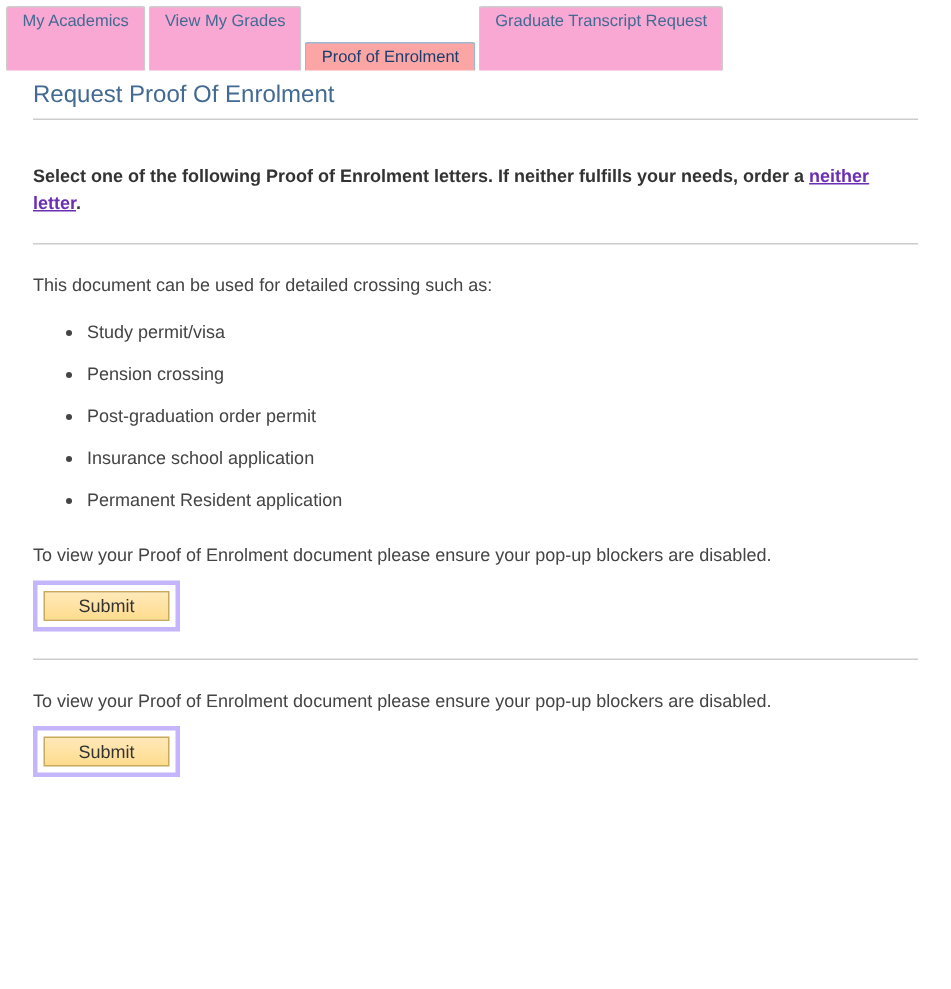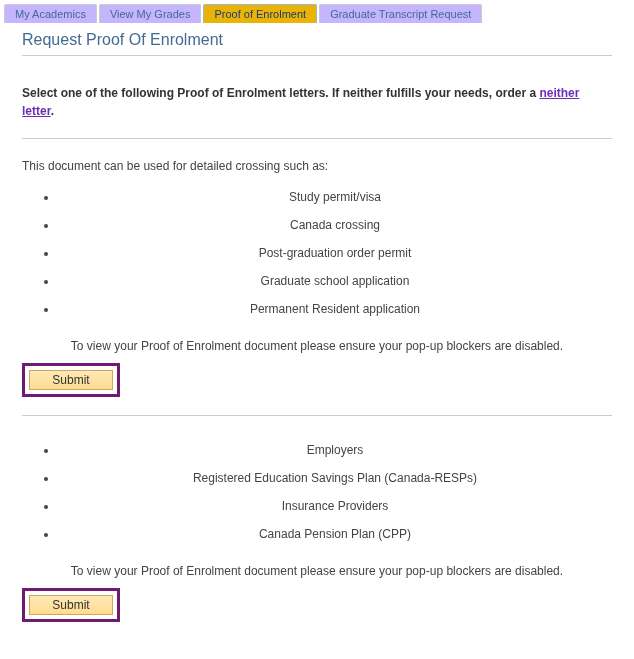--- a/index.html
+++ b/index.html
@@ -13,34 +13,35 @@
       color: #333;
       background: #fff;
       width: 634px;
     }
     .tabs {
       display: flex;
       gap: 2px;
       padding: 4px 4px 0 4px;
     }
     .tab {
-      background: #c4b5fd;
+      background: #f9a8d4;
       border: 1px solid #ccc;
       border-bottom: none;
       padding: 3px 10px;
       font-size: 11px;
       color: #426a92;
       cursor: pointer;
       border-radius: 2px 2px 0 0;
     }
     .tab.active {
-      background: #eab308;
+      background: #fca5a5;
       border-color: #9bb8d3;
       color: #1a3d6d;
       font-weight: normal;
+      margin-top: 24px;
     }
     .content {
       padding: 8px 22px;
     }
     .page-title {
       color: #426a92;
       font-size: 16px;
       font-weight: normal;
       margin-bottom: 6px;
     }
@@ -71,35 +72,33 @@
     }
     .section-intro {
       font-size: 12px;
       color: #444;
       margin-bottom: 10px;
     }
     ul.req-list {
       list-style: disc;
       margin-left: 36px;
       margin-bottom: 16px;
-      text-align: center;
     }
     ul.req-list li {
       font-size: 12px;
       color: #444;
       padding: 7px 0;
     }
     .popup-note {
       font-size: 12px;
       color: #444;
       margin-bottom: 10px;
-      text-align: center;
     }
     .submit-wrap {
-      border: 3px solid #701a75;
+      border: 3px solid #c4b5fd;
       display: inline-block;
       padding: 4px;
     }
     .submit-btn {
       background: linear-gradient(to bottom, #ffe9b9, #ffdc8e);
       border: 1px solid #c9a95a;
       color: #333;
       font-size: 12px;
       padding: 2px 22px;
       cursor: pointer;
@@ -127,38 +126,32 @@
   <p class="instruction">
     <strong>Select one of the following Proof of Enrolment letters. If neither fulfills your needs, order a </strong><a href="#" class="modified-link">neither letter</a><strong>.</strong>
   </p>
 
   <hr class="section-line">
 
   <div class="section-block">
     <p class="section-intro">This document can be used for detailed crossing such as:</p>
     <ul class="req-list">
       <li>Study permit/visa</li>
-      <li>Canada crossing</li>
+      <li>Pension crossing</li>
       <li>Post-graduation order permit</li>
-      <li>Graduate school application</li>
+      <li>Insurance school application</li>
       <li>Permanent Resident application</li>
     </ul>
     <p class="popup-note">To view your Proof of Enrolment document please ensure your pop-up blockers are disabled.</p>
     <div class="submit-wrap">
       <button class="submit-btn">Submit</button>
     </div>
   </div>
 
   <hr class="section-line">
 
   <div class="section-block">
-    <ul class="req-list">
-      <li>Employers</li>
-      <li>Registered Education Savings Plan (Canada-RESPs)</li>
-      <li>Insurance Providers</li>
-      <li>Canada Pension Plan (CPP)</li>
-    </ul>
     <p class="popup-note">To view your Proof of Enrolment document please ensure your pop-up blockers are disabled.</p>
     <div class="submit-wrap">
       <button class="submit-btn">Submit</button>
     </div>
   </div>
 </div>
 
 </body></html>

